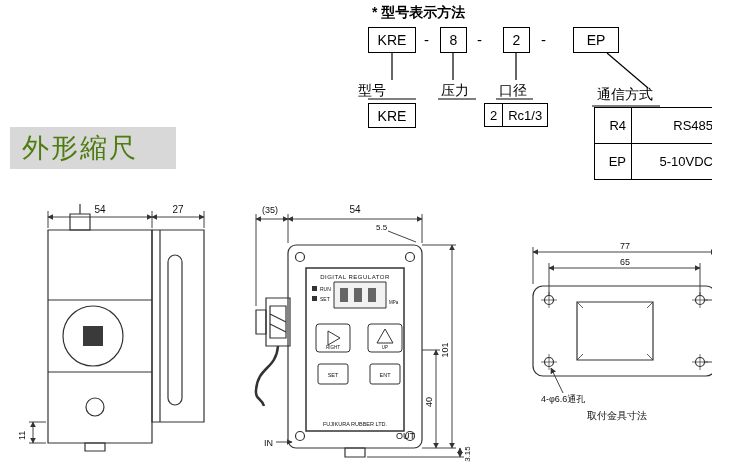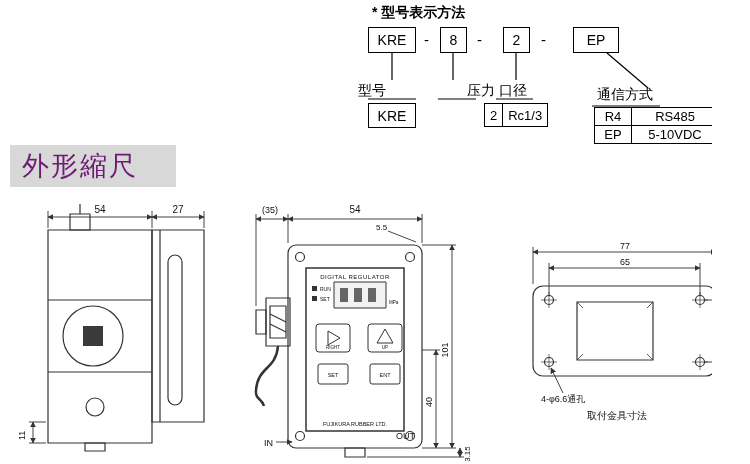--- a/index.html
+++ b/index.html
@@ -15,27 +15,27 @@
   }
   .dash { position:absolute; top:31px; font-size:15px; }
   .lbl { position:absolute; top:82px; font-size:14px; }
   .valbox {
     position:absolute; box-sizing:border-box; border:1.5px solid #000; background:#fff;
     display:flex; align-items:center; justify-content:center; font-size:14px;
   }
   .porttable { position:absolute; left:484px; top:103px; border-collapse:collapse; }
   .porttable td { border:1.5px solid #000; height:22px; text-align:center; font-size:13px; padding:0 5px; }
   .comm-table { position:absolute; left:594px; top:107px; border-collapse:collapse; background:#fff; }
-  .comm-table td { border:1.5px solid #000; height:17px; text-align:center; font-size:13px; padding:0 5px; }
+  .comm-table td { border:1.5px solid #000; height:17px; text-align:right; font-size:13px; padding:9px 5px; }
   .comm-table td.code { min-width:26px; }
   .comm-table td.desc { min-width:76px; }
   .banner {
-    position:absolute; left:10px; top:145px; width:166px; height:42px; background:#d8d8d8;
+    position:absolute; left:10px; top:127px; width:166px; height:42px; background:#d8d8d8;
     display:flex; align-items:center; padding-left:12px; box-sizing:border-box;
-    font-size:27px; letter-spacing:2px; color:#701a75;
+    font-size:27px; letter-spacing:2px; color:#4d7c0f;
   }
   svg { overflow:visible; }
   svg text { font-family:"Liberation Sans", sans-serif; fill:#111; }
   .dwg line, .dwg rect, .dwg circle, .dwg path, .dwg polygon, .dwg polyline { vector-effect:non-scaling-stroke; }
 </style>
 </head>
 <body>
 
 <div class="canvas">
 
@@ -56,21 +56,21 @@
 
   <div class="codebox" style="left:368px; width:48px;">KRE</div>
   <div class="dash" style="left:424px;">-</div>
   <div class="codebox" style="left:440px; width:27px;">8</div>
   <div class="dash" style="left:477px;">-</div>
   <div class="codebox" style="left:503px; width:27px;">2</div>
   <div class="dash" style="left:541px;">-</div>
   <div class="codebox" style="left:573px; width:46px;">EP</div>
 
   <div class="lbl" style="left:358px;">型号</div>
-  <div class="lbl" style="left:467px;">压力</div>
+  <div class="lbl" style="left:441px;">压力</div>
   <div class="lbl" style="left:499px;">口径</div>
   <div class="lbl" style="left:597px; top:86px;">通信方式</div>
 
   <div class="valbox" style="left:368px; top:103px; width:48px; height:25px;">KRE</div>
 
   <table class="porttable">
     <tbody>
         <tr>
       <td>2</td>
       <td>Rc1/3</td>

